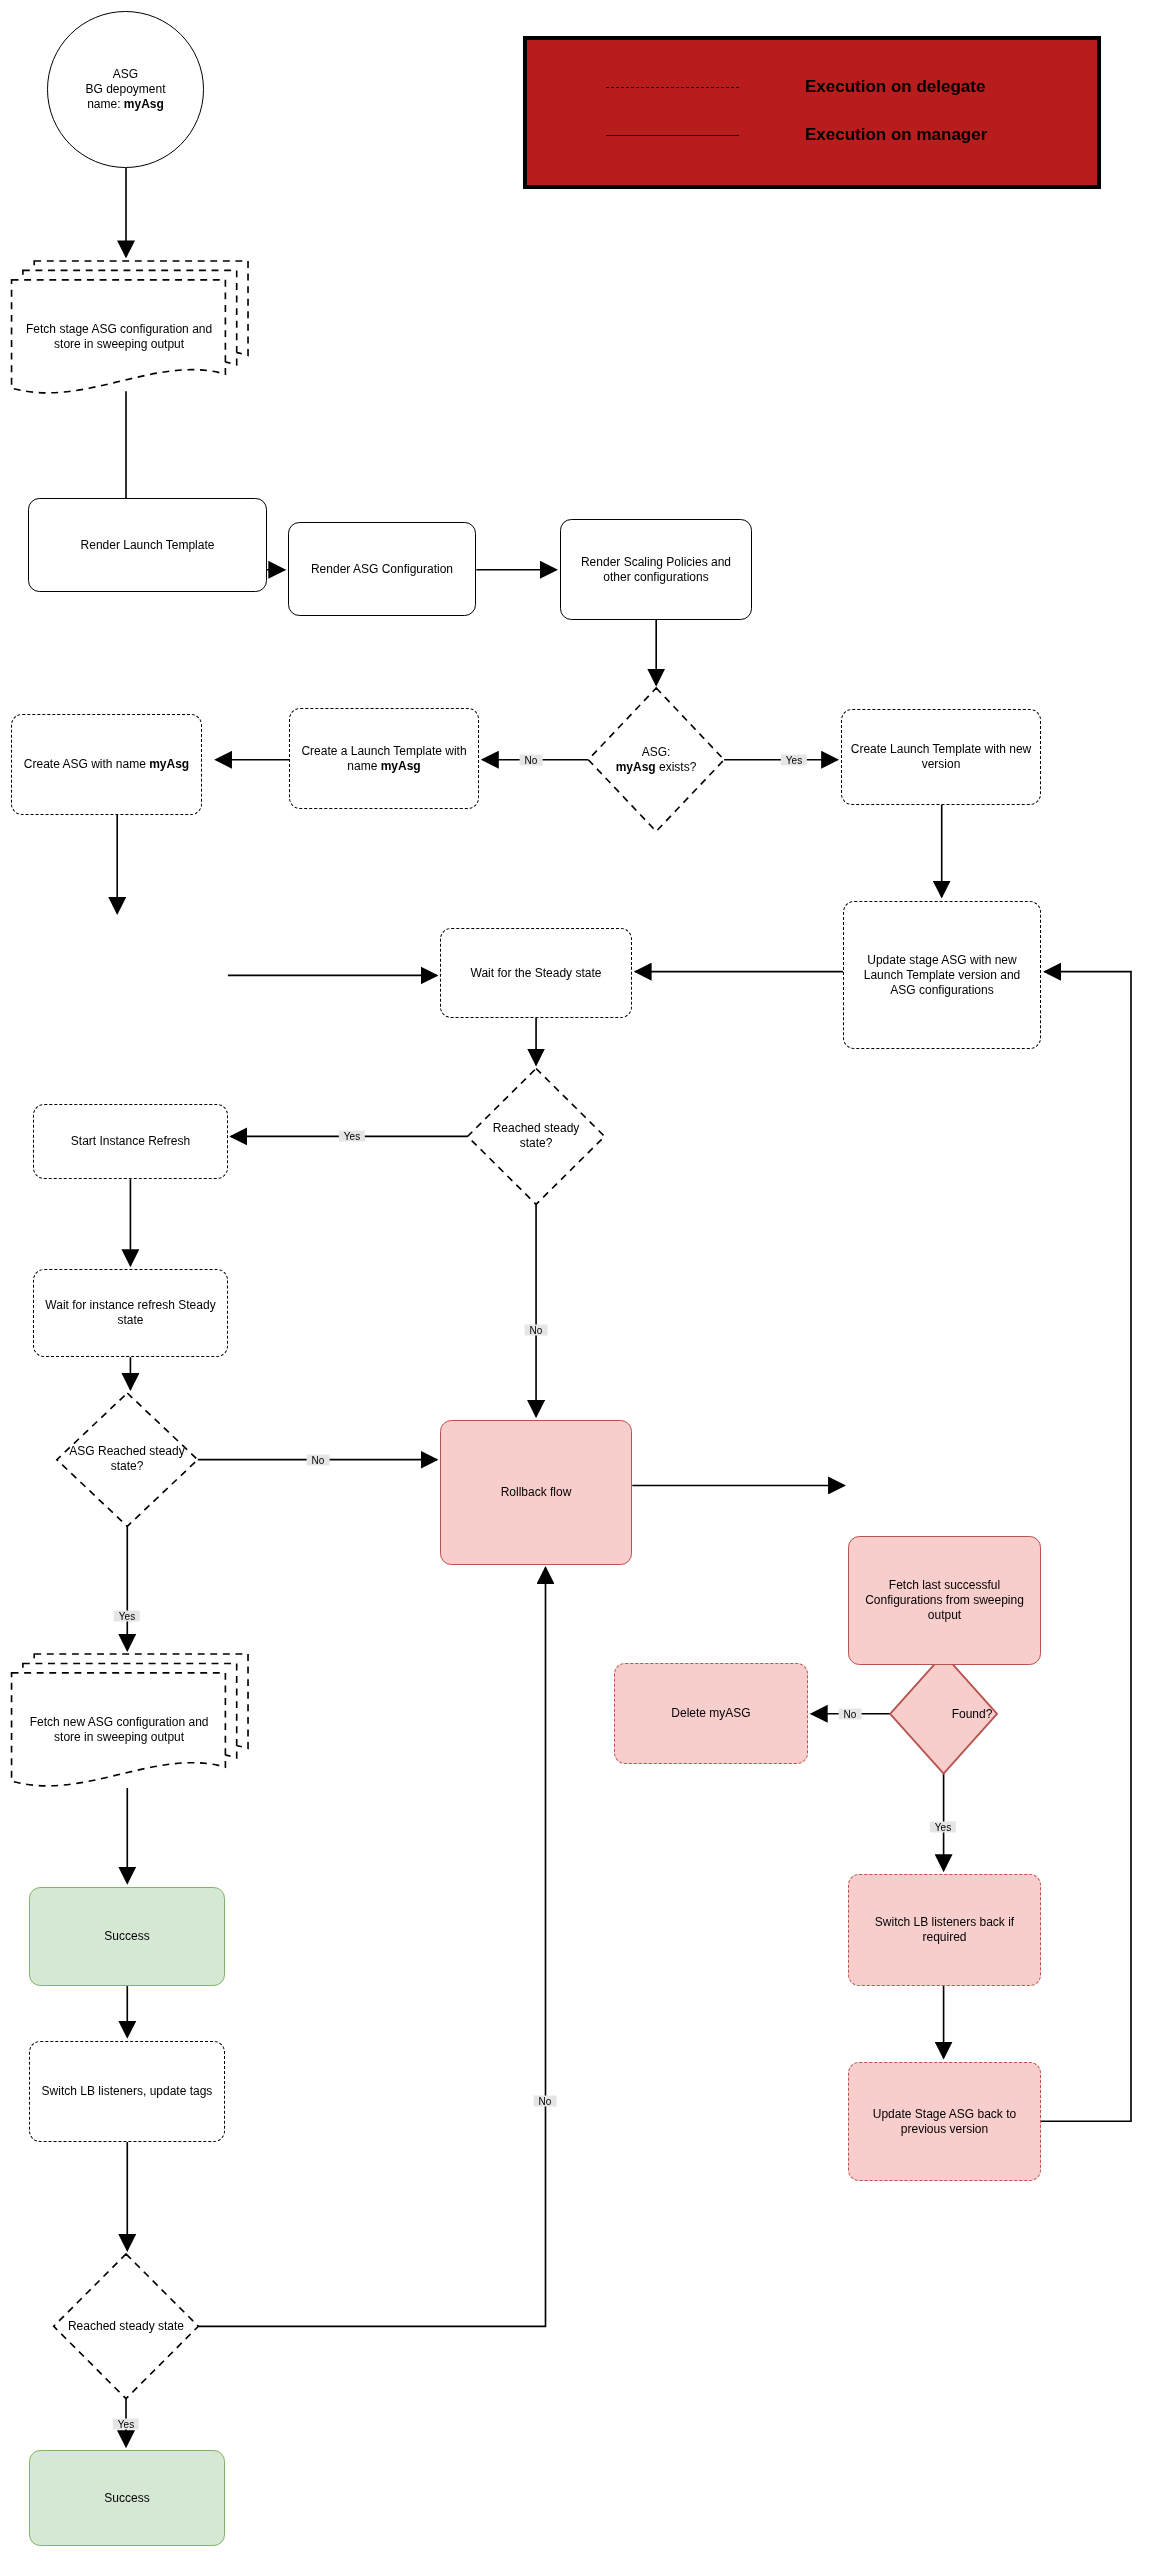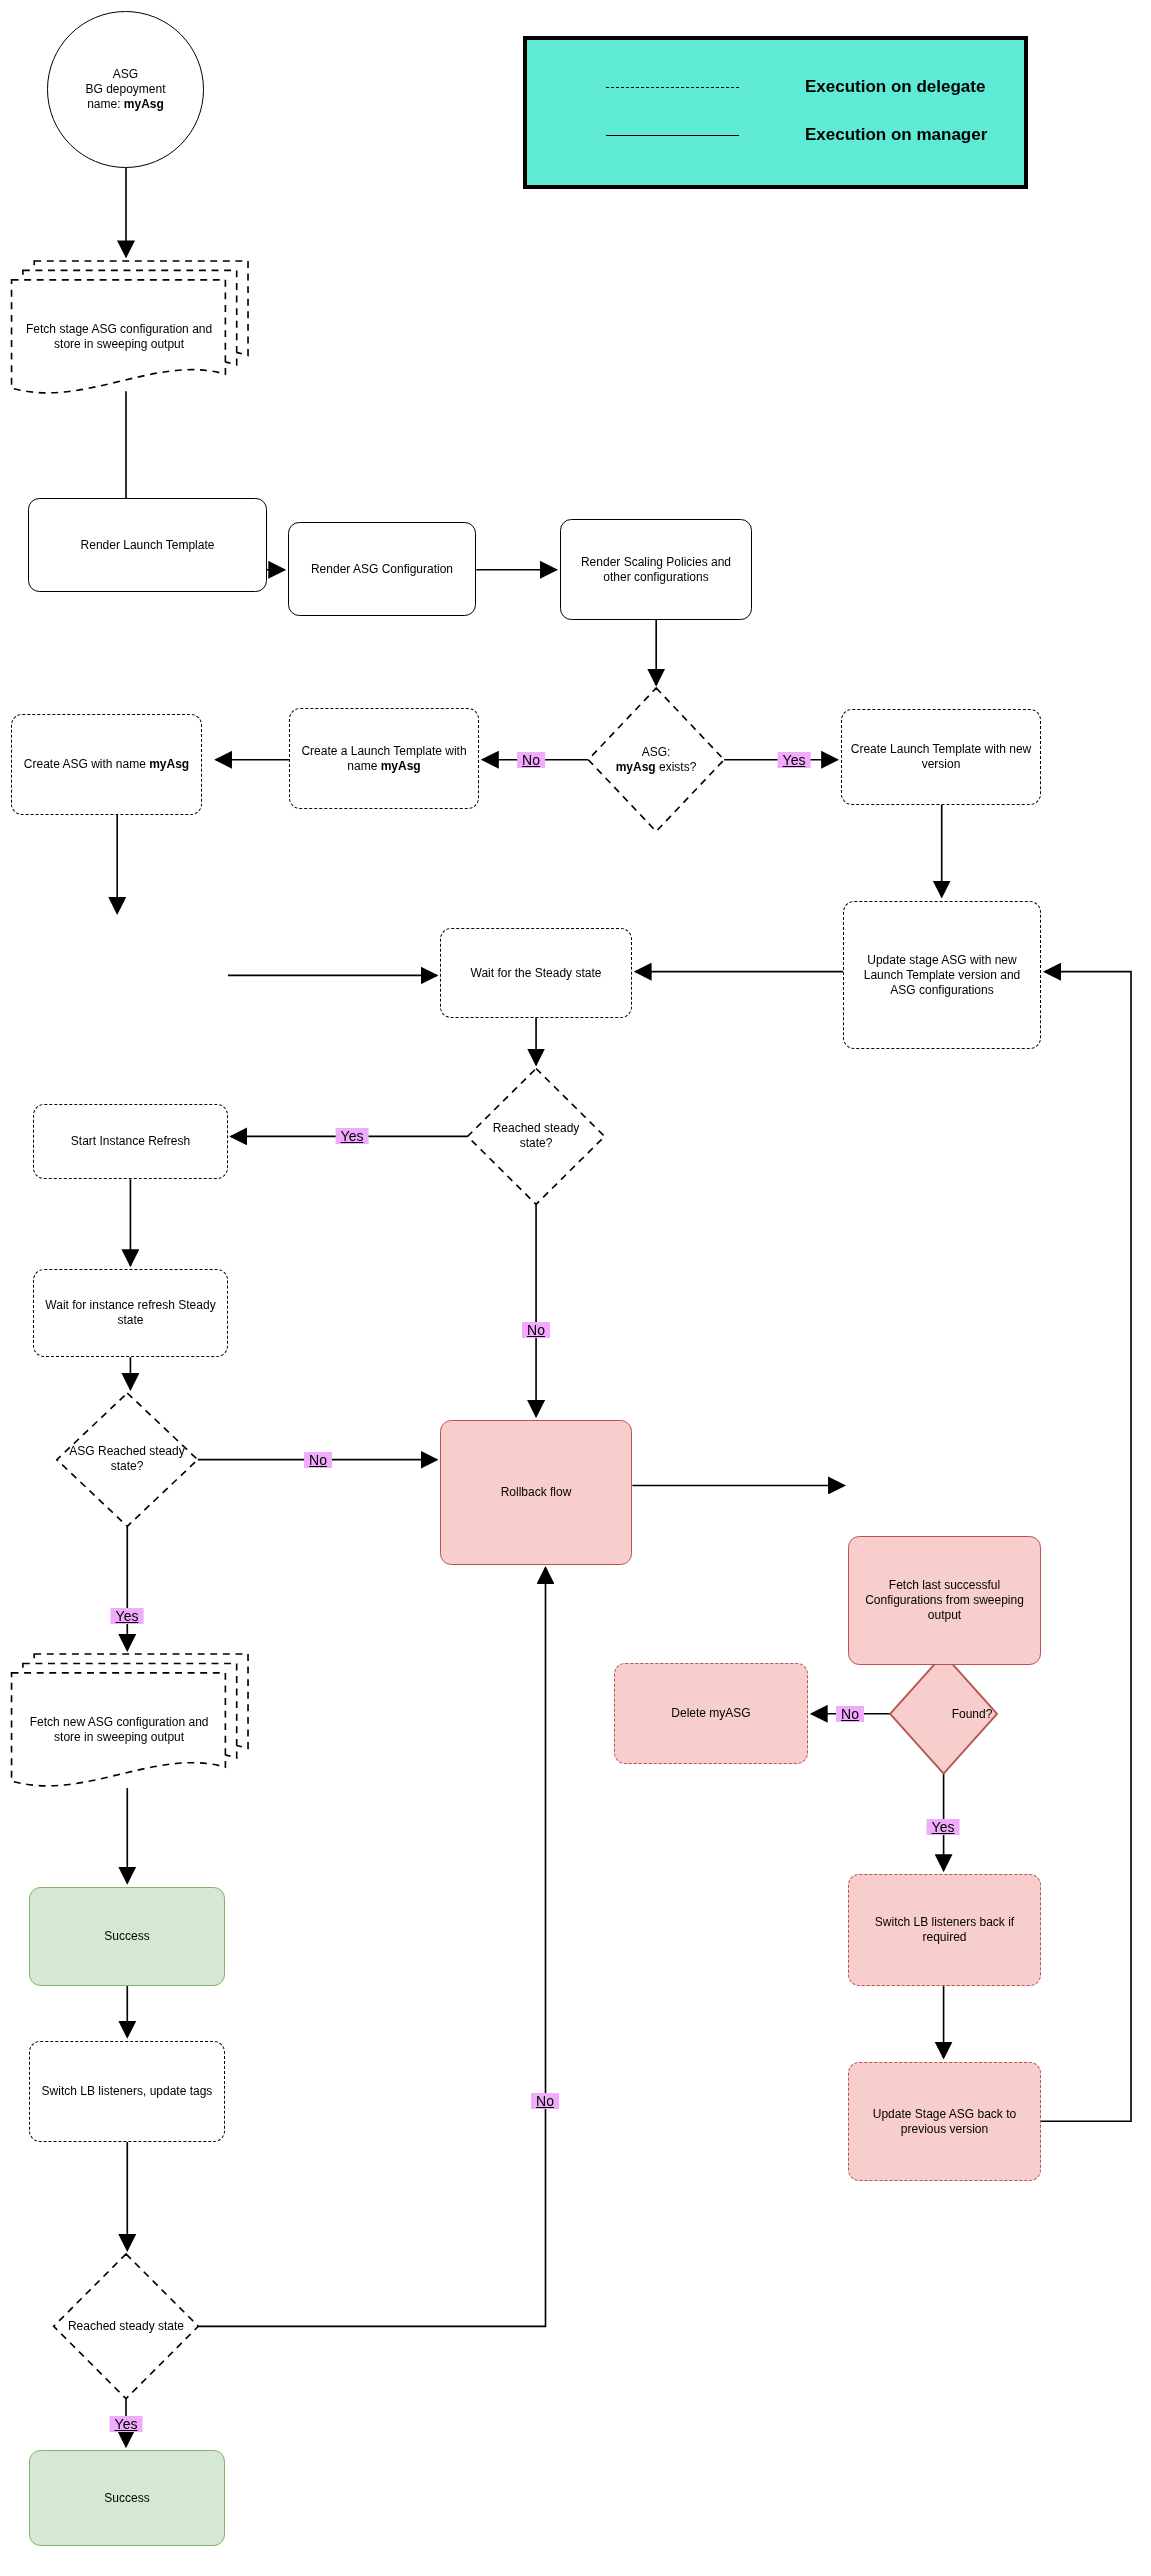--- a/index.html
+++ b/index.html
@@ -15,23 +15,23 @@
   .node .txt{width:100%;padding:0 6.3px;}
   .rounded{border-radius:11.3px;}
   .solid{border:1.9px solid #000;}
   .dashed{border:1.9px dashed #000;}
   .pink{background:var(--danger-fill,#f8cecc);border:1.9px solid var(--danger-border,#b85450);}
   .pink-dashed{background:var(--danger-fill,#f8cecc);border:1.9px dashed var(--danger-border,#b85450);justify-content:center;}
   .green{background:var(--success-fill,#d5e8d4);border:1.9px solid var(--success-border,#82b366);}
   .free{background:transparent;border:none;z-index:3;}
   .circle{border:1.9px solid #000;border-radius:50%;}
   .edge-label{position:absolute;z-index:3;transform:translate(-50%,-50%);
-              background:#f0abfc;padding:0 5px;font-size:14px;white-space:nowrap;text-decoration:underline;}
-  .legend{position:absolute;left:523px;top:36px;width:505px;height:153px;z-index:2;
-          border:4.4px solid #000;background:#5eead4;box-sizing:border-box;}
+              background:#e5e5e5;padding:0 5px;font-size:10px;white-space:nowrap;}
+  .legend{position:absolute;left:523px;top:36px;width:578px;height:153px;z-index:2;
+          border:4.4px solid #000;background:#b91c1c;box-sizing:border-box;}
   .legend-row{position:absolute;left:79px;right:25px;height:28px;display:flex;align-items:center;}
   .legend-row.r1{top:33px;}
   .legend-row.r2{top:81px;}
   .legend-sample{width:133px;height:0;}
   .legend-sample.dashed-line{border-top:1.9px dashed #000;}
   .legend-sample.solid-line{border-top:1.9px solid #000;}
   .legend-label{font-weight:bold;font-size:17px;margin-left:66px;}
 </style>
 </head>
 <body>

